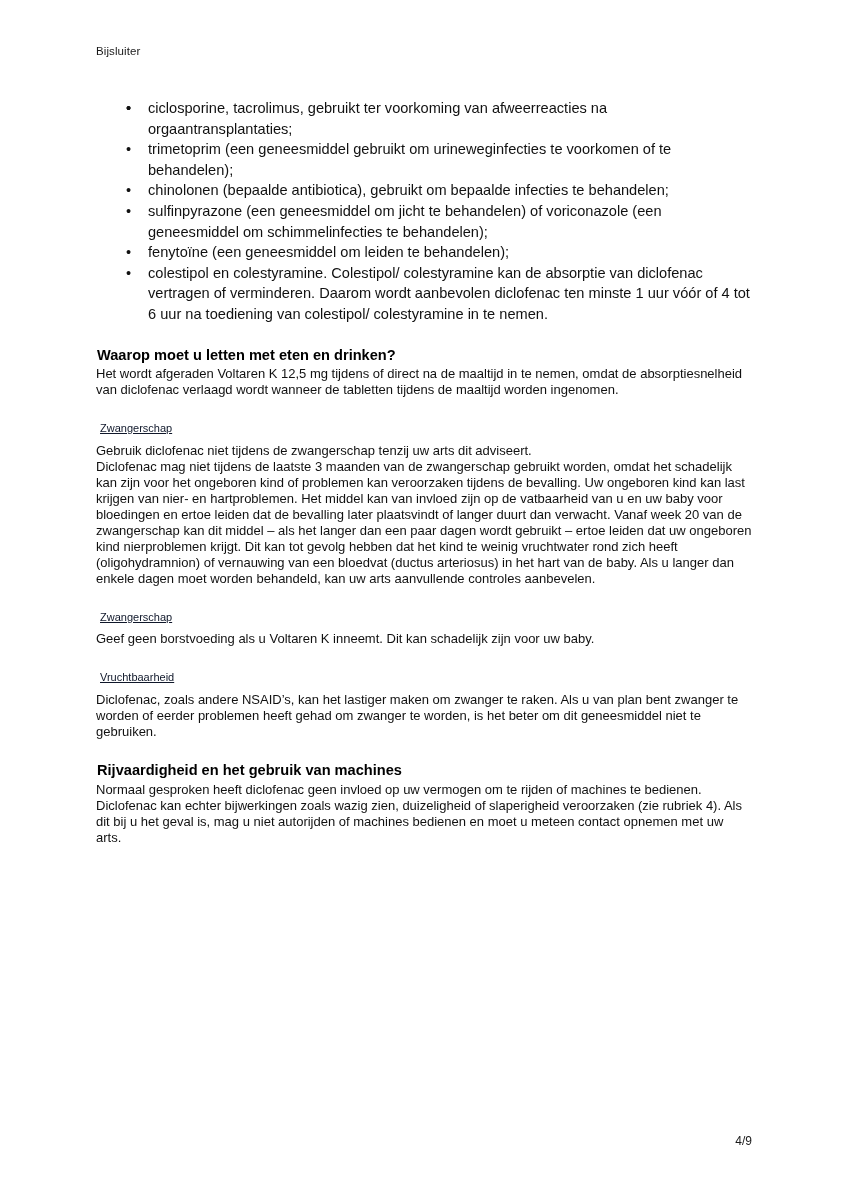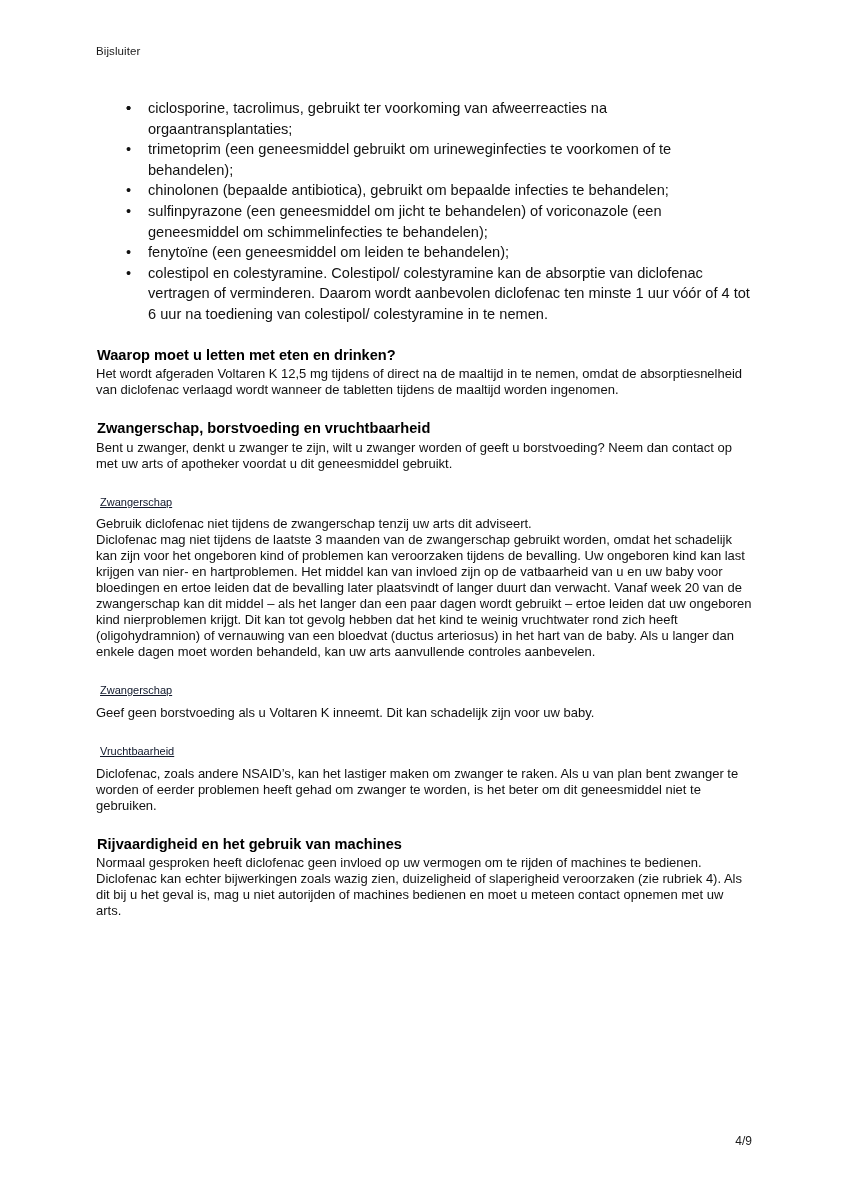--- a/index.html
+++ b/index.html
@@ -127,24 +127,20 @@
         <span class="bullet">•</span>
         <span>colestipol en colestyramine. Colestipol/ colestyramine kan de absorptie van diclofenac vertragen of verminderen. Daarom wordt aanbevolen diclofenac ten minste 1 uur vóór of 4 tot 6 uur na toediening van colestipol/ colestyramine in te nemen.</span>
       </li>
     </ul>
 
     <div class="block">
       <h2 class="sec-head">Waarop moet u letten met eten en drinken?</h2>
       <p class="body">Het wordt afgeraden Voltaren K 12,5 mg tijdens of direct na de maaltijd in te nemen, omdat de absorptiesnelheid van diclofenac verlaagd wordt wanneer de tabletten tijdens de maaltijd worden ingenomen.</p>
     </div>
 
-    <div class="block">
-      <h2 class="sec-head">Zwangerschap, borstvoeding en vruchtbaarheid</h2>
-      <p class="body">Bent u zwanger, denkt u zwanger te zijn, wilt u zwanger worden of geeft u borstvoeding? Neem dan contact op met uw arts of apotheker voordat u dit geneesmiddel gebruikt.</p>
-    </div>
 
     <div class="block">
       <h3 class="sub-head">Zwangerschap</h3>
       <p class="body">Gebruik diclofenac niet tijdens de zwangerschap tenzij uw arts dit adviseert.</p>
       <p class="body">Diclofenac mag niet tijdens de laatste 3 maanden van de zwangerschap gebruikt worden, omdat het schadelijk kan zijn voor het ongeboren kind of problemen kan veroorzaken tijdens de bevalling. Uw ongeboren kind kan last krijgen van nier- en hartproblemen. Het middel kan van invloed zijn op de vatbaarheid van u en uw baby voor bloedingen en ertoe leiden dat de bevalling later plaatsvindt of langer duurt dan verwacht. Vanaf week 20 van de zwangerschap kan dit middel – als het langer dan een paar dagen wordt gebruikt – ertoe leiden dat uw ongeboren kind nierproblemen krijgt. Dit kan tot gevolg hebben dat het kind te weinig vruchtwater rond zich heeft (oligohydramnion) of vernauwing van een bloedvat (ductus arteriosus) in het hart van de baby. Als u langer dan enkele dagen moet worden behandeld, kan uw arts aanvullende controles aanbevelen.</p>
     </div>
 
     <div class="block">
       <h3 class="sub-head">Zwangerschap</h3>
       <p class="body">Geef geen borstvoeding als u Voltaren K inneemt. Dit kan schadelijk zijn voor uw baby.</p>

